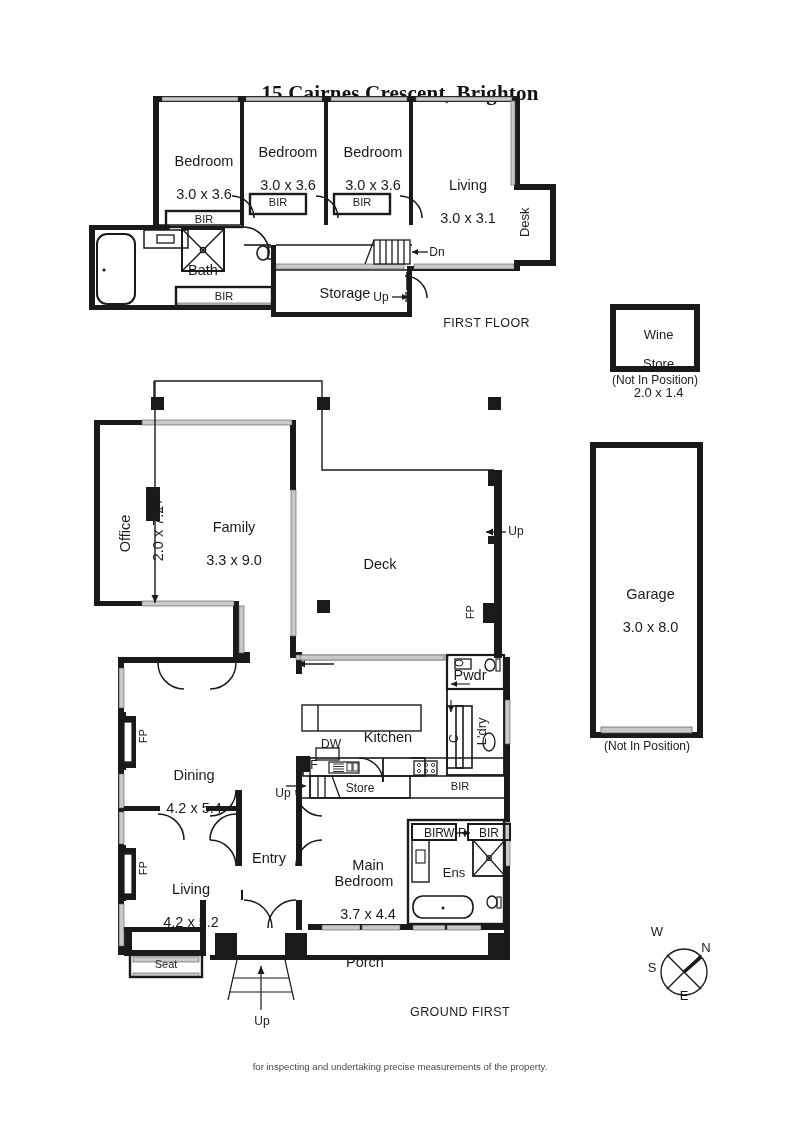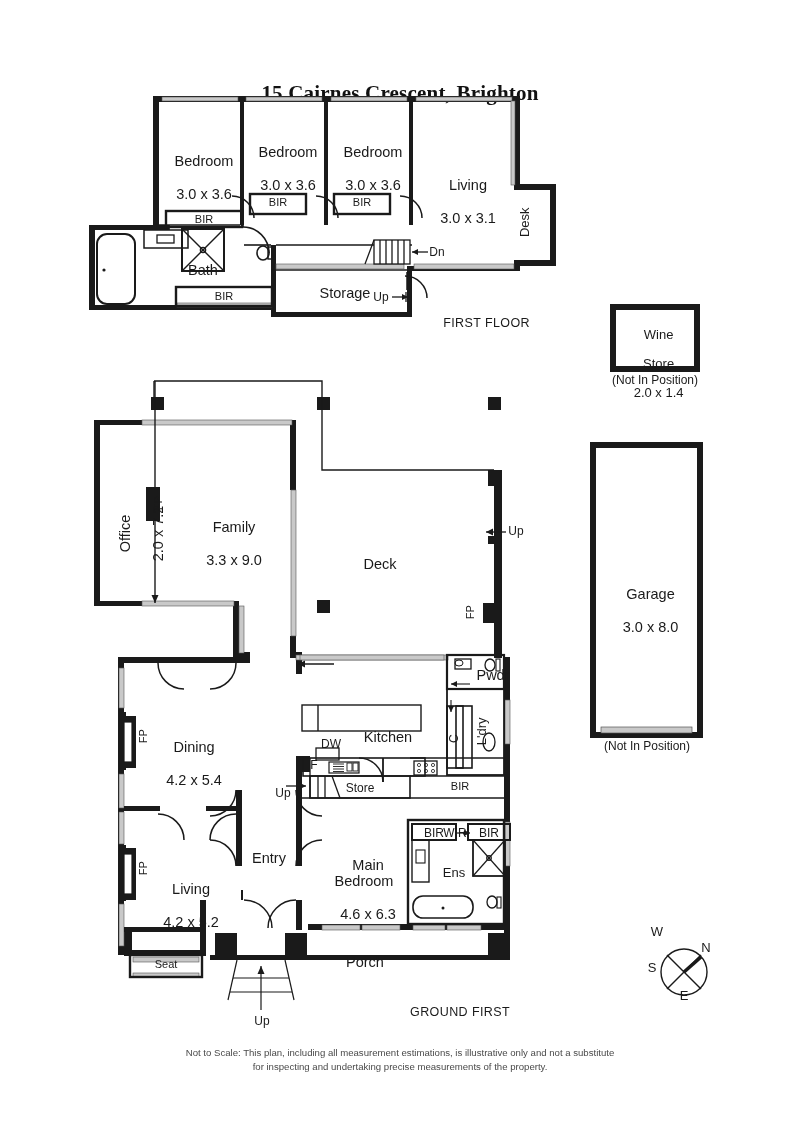--- a/index.html
+++ b/index.html
@@ -467,59 +467,59 @@
 
 <div class="lbl l14" style="left:185px;top:503px;width:90px;">
   <span>Family</span><br>
   <span>3.3 x 9.0</span>
 </div>
 
 <div class="lbl l14" style="left:350px;top:556px;width:60px;">Deck</div>
 <div class="lbl l10" style="left:505px;top:525px;width:22px;">Up</div>
 <div class="lbl l11 rot rotccw" style="left:452px;top:606px;width:36px;">FP</div>
 
-<div class="lbl l14" style="left:145px;top:723px;width:90px;">
+<div class="lbl l14" style="left:145px;top:751px;width:90px;">
   <span>Dining</span><br>
   <span>4.2 x 5.4</span>
 </div>
 <div class="lbl l11 rot rotccw" style="left:125px;top:730px;width:36px;">FP</div>
 
 <div class="lbl l14" style="left:142px;top:865px;width:90px;">
   <span>Living</span><br>
   <span>4.2 x 5.2</span>
 </div>
 <div class="lbl l11 rot rotccw" style="left:125px;top:862px;width:36px;">FP</div>
 
 <div class="lbl l14" style="left:235px;top:850px;width:68px;">Entry</div>
 
 <div class="lbl l14" style="left:352px;top:729px;width:72px;">Kitchen</div>
 <div class="lbl l12" style="left:317px;top:738px;width:28px;">DW</div>
 <div class="lbl l12" style="left:306px;top:759px;width:16px;">F</div>
 <div class="lbl l12" style="left:330px;top:782px;width:60px;">Store</div>
 <div class="lbl l10" style="left:272px;top:787px;width:22px;">Up</div>
 <div class="lbl l12 rot rotccw" style="left:437px;top:732px;width:36px;">C</div>
 <div class="lbl l13 rot rotccw" style="left:456px;top:724px;width:52px;">L'dry</div>
-<div class="lbl l14" style="left:447px;top:667px;width:46px;padding-left:23px;">Pwdr</div>
+<div class="lbl l14" style="left:447px;top:667px;width:46px;">Pwdr</div>
 <div class="lbl l11" style="left:432px;top:780px;width:56px;">BIR</div>
 <div class="lbl l12" style="left:427px;top:803px;width:56px;margin-top:24px;">WIR</div>
 
 <div class="lbl l14" style="left:320px;top:841px;width:88px;">
   <span>Main<br>Bedroom</span><br>
-  <span>4.6 x 6.3</span>
+  <span>3.7 x 4.4</span>
 </div>
 <div class="lbl l13" style="left:432px;top:866px;width:44px;">Ens</div>
 <div class="lbl l10" style="left:412px;top:827px;width:44px;">BIR</div>
 <div class="lbl l10" style="left:468px;top:827px;width:42px;">BIR</div>
 
 <div class="lbl l14" style="left:330px;top:954px;width:70px;">Porch</div>
 <div class="lbl l11" style="left:133px;top:958px;width:66px;">Seat</div>
 <div class="lbl l10" style="left:251px;top:1015px;width:22px;">Up</div>
 <div class="lbl floorlbl" style="left:400px;top:1005px;width:110px;text-align:right;">GROUND FIRST</div>
 
 <div class="lbl l13" style="left:648px;top:925px;width:18px;">W</div>
 <div class="lbl l13" style="left:697px;top:941px;width:18px;">N</div>
 <div class="lbl l13" style="left:643px;top:961px;width:18px;">S</div>
 <div class="lbl l13" style="left:675px;top:989px;width:18px;">E</div>
 
 <div class="disc">
-  <span>Not to Scale: This plan, including all measurement estimations, is illustrative only and not a substitute</span><br>
+  <br>
   <span>for inspecting and undertaking precise measurements of the property.</span>
 </div>
 
 </body></html>

